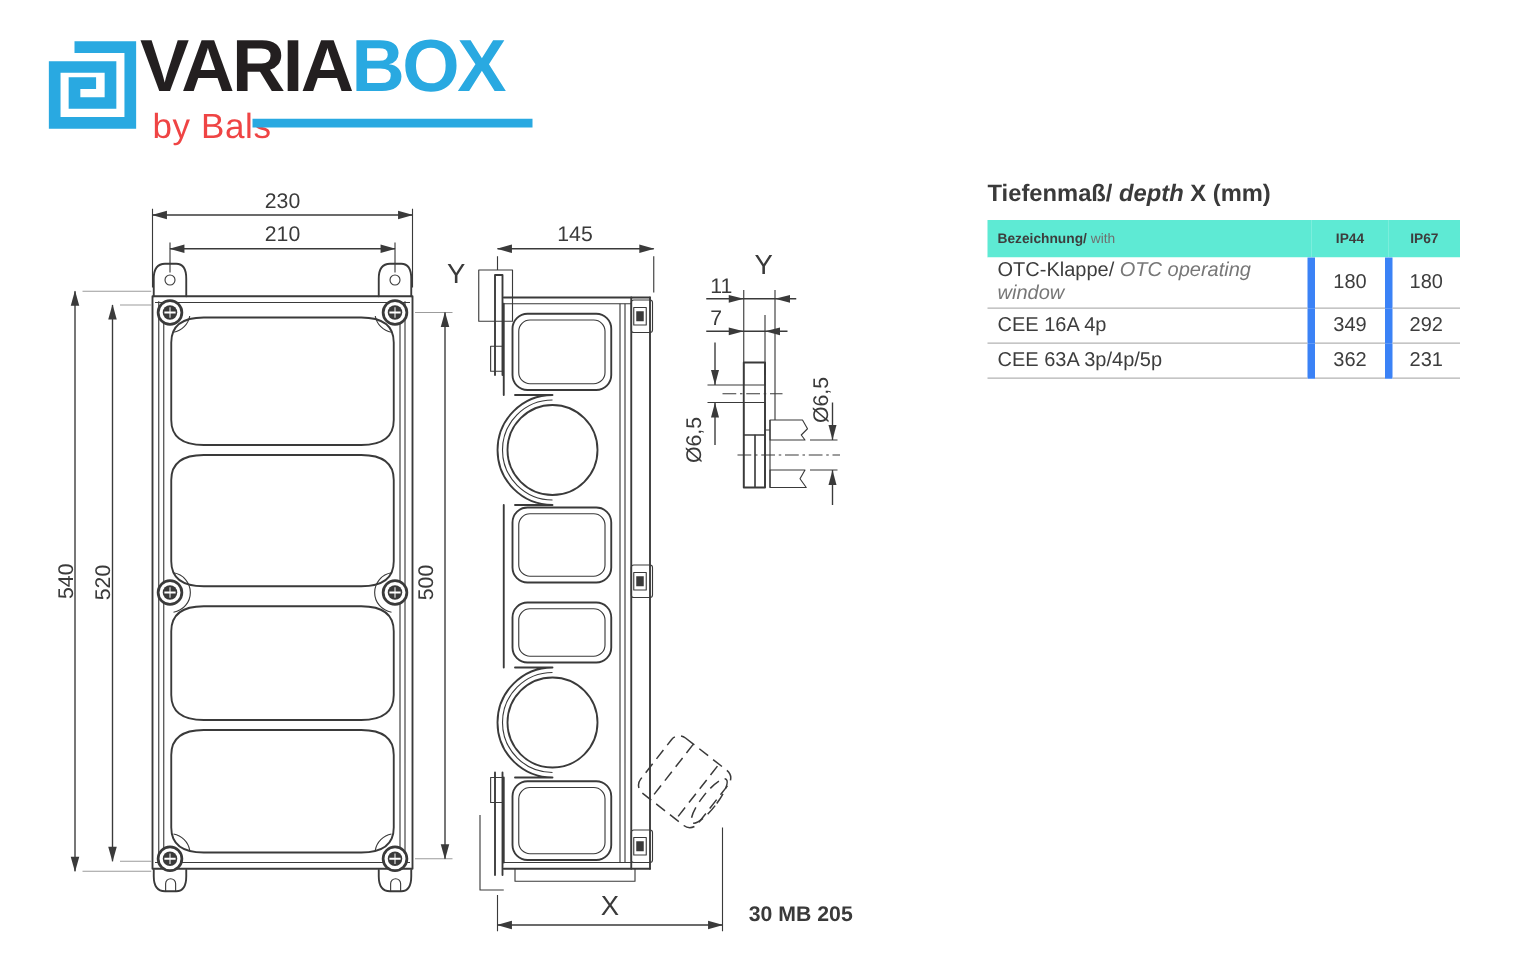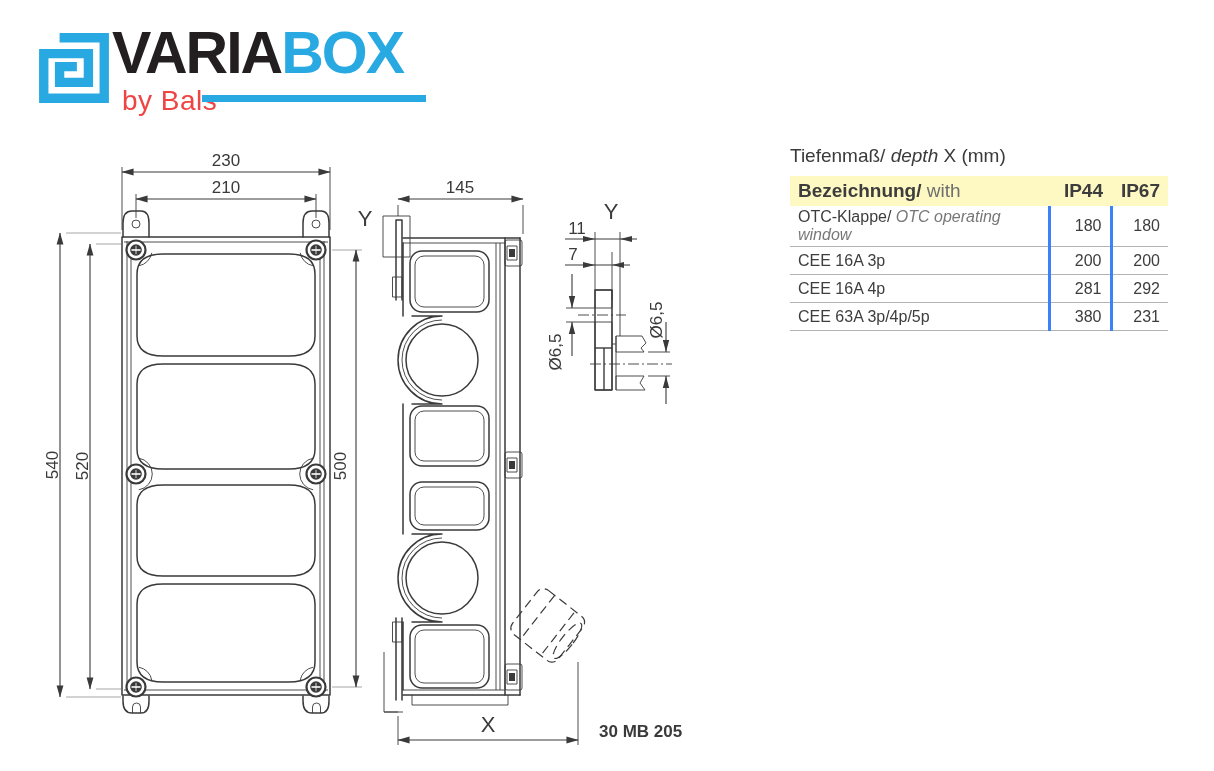--- a/index.html
+++ b/index.html
@@ -21,30 +21,30 @@
   .ext{fill:none;stroke:#9c9c9c;stroke-width:0.9;}
   .dim{fill:none;stroke:#3a3a3a;stroke-width:1.1;}
   .cl{fill:none;stroke:#3a3a3a;stroke-width:0.9;stroke-dasharray:11 3 2 3;}
   .dash{fill:none;stroke:#3a3a3a;stroke-width:1.2;stroke-dasharray:9 5;stroke-linejoin:round;}
   .dimtxt{font:17px "Liberation Sans",sans-serif;fill:#3a3a3a;text-anchor:middle;}
   .bigtxt{font:22px "Liberation Sans",sans-serif;fill:#3a3a3a;text-anchor:middle;}
   .codetxt{font:600 17px "Liberation Sans",sans-serif;fill:#3a3a3a;text-anchor:start;}
 
   
   .tblwrap{position:absolute;left:790px;top:145px;width:378px;}
-  .tbl-title{font-size:19px;font-weight:normal;color:#3a3a3a;margin-bottom:9px;white-space:nowrap;}
+  .tbl-title{font-size:19px;font-weight:bold;color:#3a3a3a;margin-bottom:9px;white-space:nowrap;}
   .tbl-title .it{font-style:italic;}
   table.depth{border-collapse:collapse;width:378px;font-size:16px;color:#3d3d3d;table-layout:fixed;}
-  table.depth th{background:#fef9c3;font-size:19px;font-weight:bold;padding:4px 8px;height:22px;}
+  table.depth th{background:#5eead4;font-size:11px;font-weight:bold;padding:4px 8px;height:22px;}
   table.depth th.name{text-align:left;}
   table.depth th .sub{color:#6f6f6f;font-weight:normal;}
   table.depth td{padding:2px 8px;height:23px;border-top:1px solid #b3b3b3;background:#fff;}
   table.depth tr:first-child td{border-top:none;}
-  table.depth td.num,table.depth th.num{text-align:right;}
-  table.depth td.num{border-left:3px solid #3b82f6;}
+  table.depth td.num,table.depth th.num{text-align:center;}
+  table.depth td.num{border-left:6px solid #3b82f6;}
   table.depth{border-bottom:1px solid #b3b3b3;}
   td .it{font-style:italic;color:#777;}
   col.c1{width:259px;} col.c2{width:62px;} col.c3{width:57px;}
 </style>
 </head>
 <body>
 
 <div class="page">
 
   <div>
@@ -237,31 +237,26 @@
           <th class="num">IP67</th>
         </tr>
       </thead>
       <tbody>
         <tr>
           <td><span>OTC-Klappe/</span><span class="it"> OTC operating window</span></td>
           <td class="num">180</td>
           <td class="num">180</td>
         </tr>
         <tr>
-          <td><span>CEE 16A 3p</span><span class="it"></span></td>
-          <td class="num">200</td>
-          <td class="num">200</td>
-        </tr>
-        <tr>
           <td><span>CEE 16A 4p</span><span class="it"></span></td>
-          <td class="num">281</td>
+          <td class="num">349</td>
           <td class="num">292</td>
         </tr>
         <tr>
           <td><span>CEE 63A 3p/4p/5p</span><span class="it"></span></td>
-          <td class="num">380</td>
+          <td class="num">362</td>
           <td class="num">231</td>
         </tr>
       </tbody>
     </table>
   </div>
 
 </div>
 
 </body></html>

